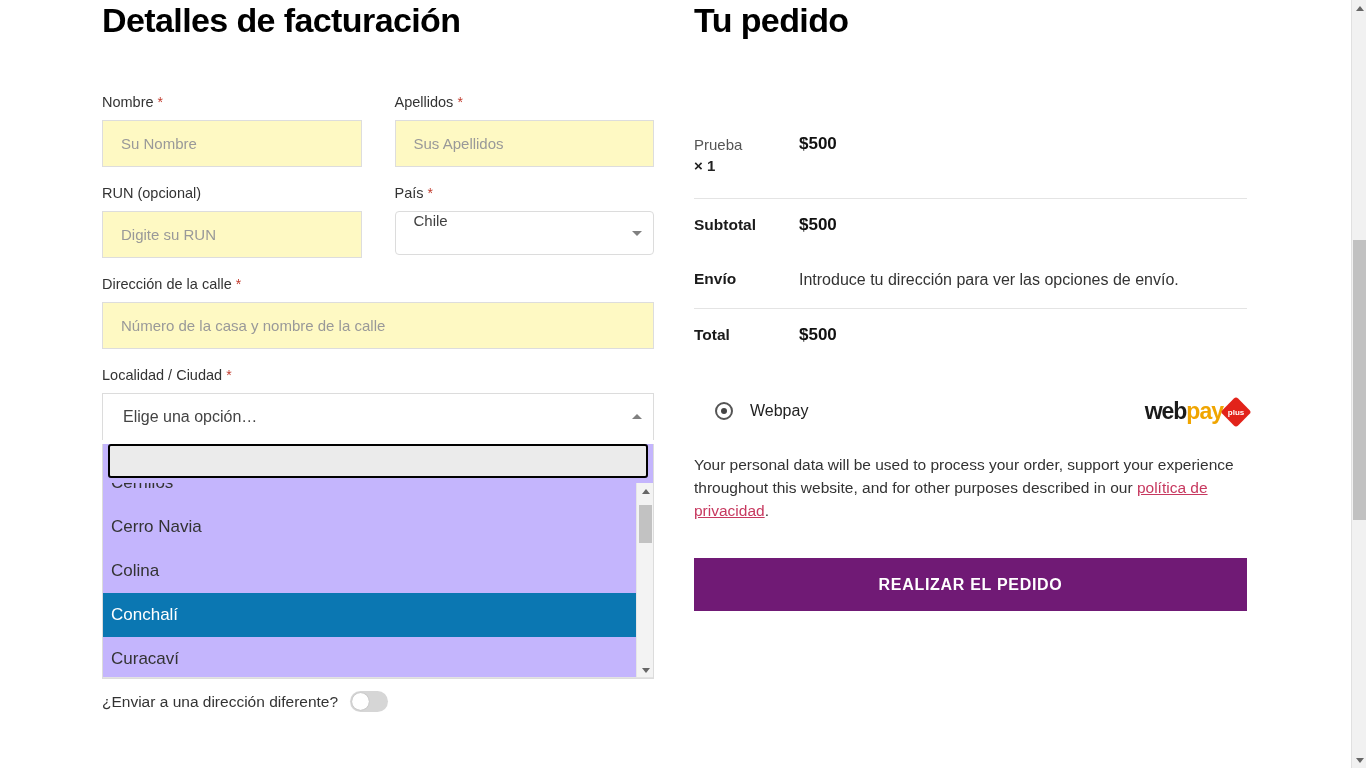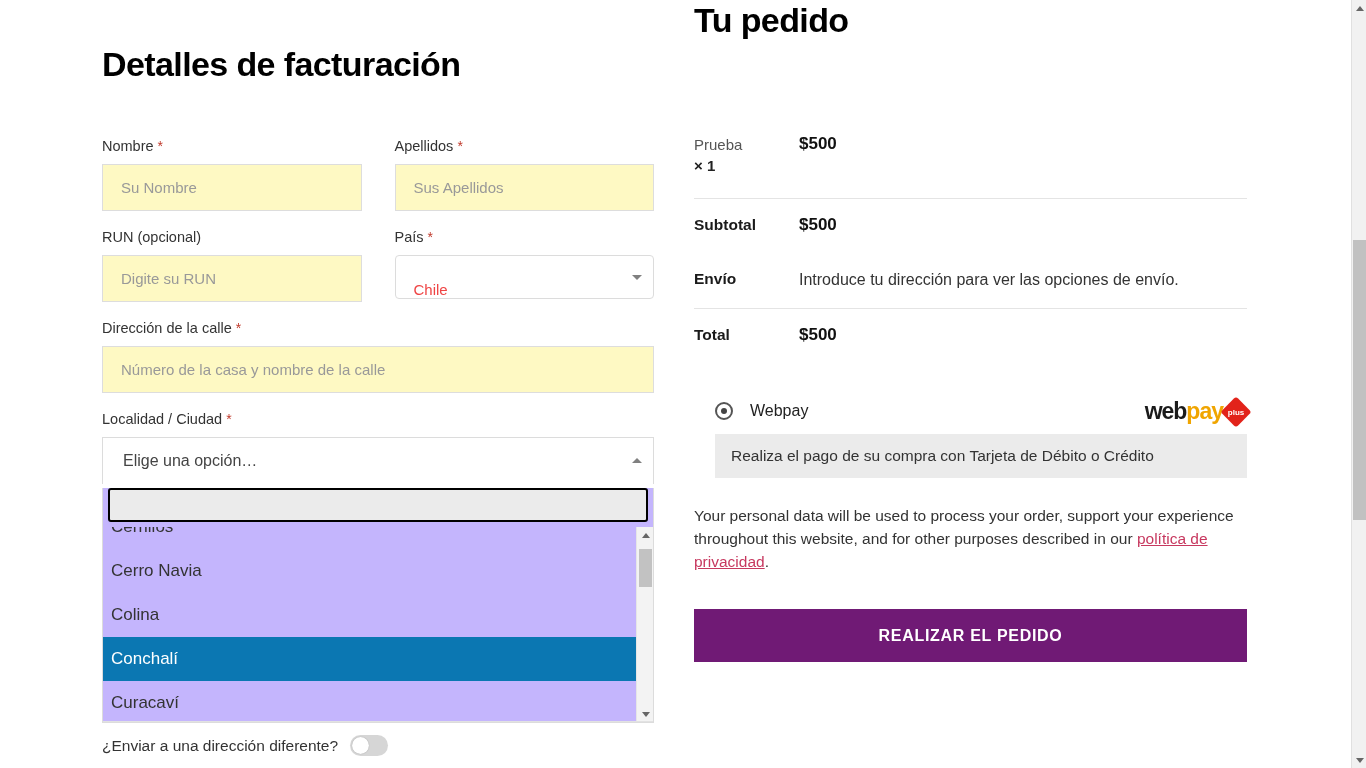--- a/index.html
+++ b/index.html
@@ -15,21 +15,21 @@
   .page {
     position: relative;
     width: 1366px;
     height: 768px;
     background: #ffffff;
   }
 
   
   .billing {
     position: absolute;
-    left: 102px; top: 0; width: 552px; margin-top: 44px;
+    left: 102px; top: 0; width: 552px;
   }
   .section-title {
     font-size: 34px;
     font-weight: bold;
     color: #000000;
     letter-spacing: -0.6px;
     line-height: 40px;
     margin: 0;
     padding-top: 0;
   }
@@ -63,24 +63,24 @@
   }
   .txt-input::placeholder { color: #999999; }
   .select-box {
     position: relative;
     width: 100%;
     height: 44px;
     border: 1px solid #dcdcdc;
     border-radius: 4px;
     background: #ffffff;
     display: flex;
-    align-items: flex-end;
+    align-items: flex-start;
     padding: 0 28px 0 18px;
     font-size: 15px;
-    color: #ef4444;
+    color: #404040;
   }
   .caret-down {
     position: absolute;
     right: 11px; top: 50%;
     margin-top: -2px;
     width: 0; height: 0;
     border-left: 5px solid transparent;
     border-right: 5px solid transparent;
     border-top: 5px solid #808080;
   }
@@ -513,21 +513,20 @@
           </span>
         <span class="pay-label">Webpay</span>
         <span class="webpay-logo">
           <span class="wp-web">web</span>
             <span class="wp-pay">pay</span>
           <span class="wp-plus">
               <span>plus</span>
             </span>
         </span>
       </div>
-      <div class="pay-desc">Realiza el pago de su compra con Tarjeta de Débito o Crédito</div>
     </div>
 
     <div class="privacy">
       <span>Your personal data will be used to process your order, support your experience throughout this website, and for other purposes described in our </span><a href="#">política de privacidad</a><span>.</span>
     </div>
 
     <button class="place-order">REALIZAR EL PEDIDO</button>
   </div>
 
   <div class="browser-scrollbar">

